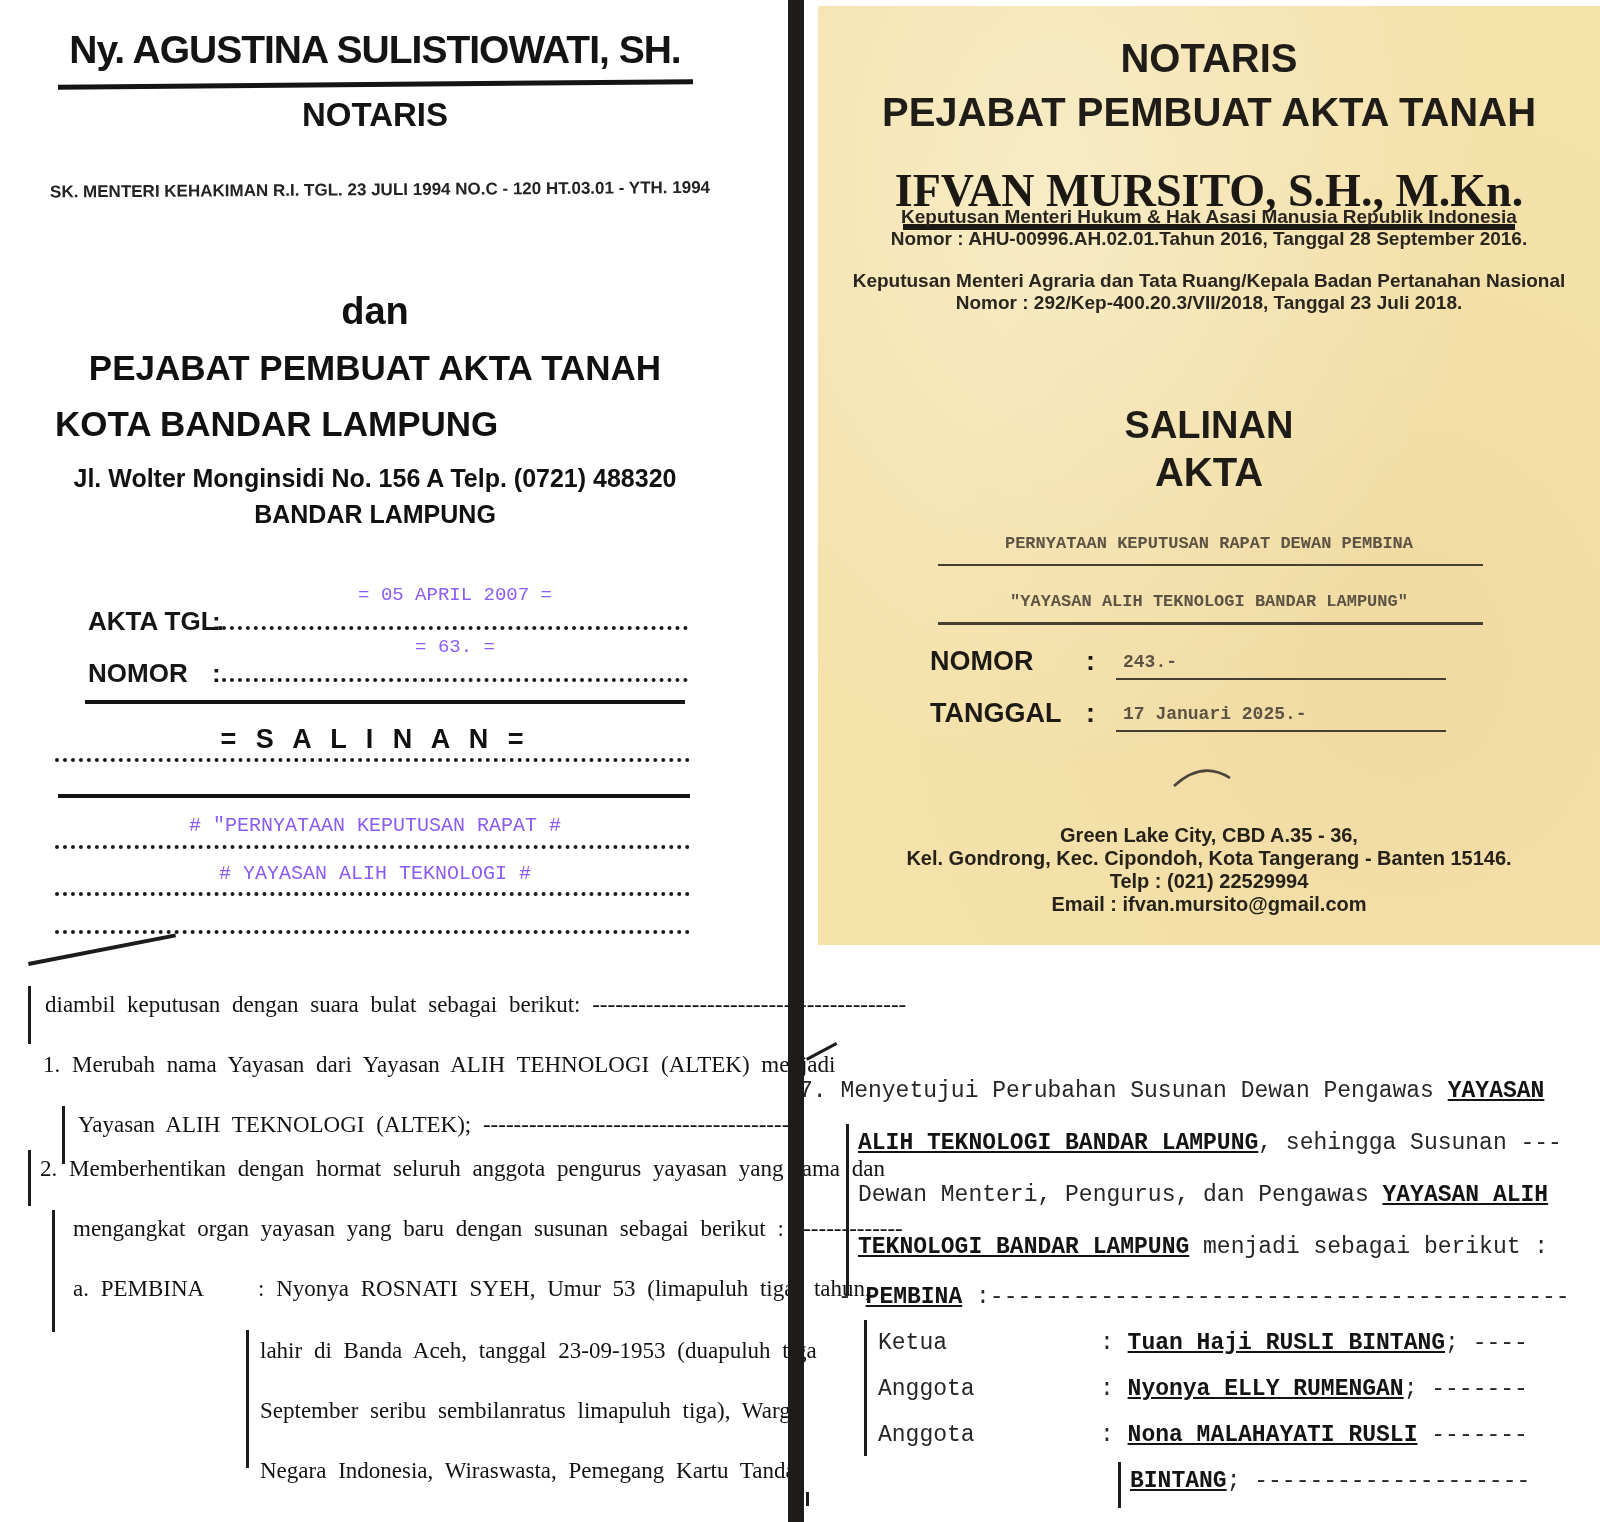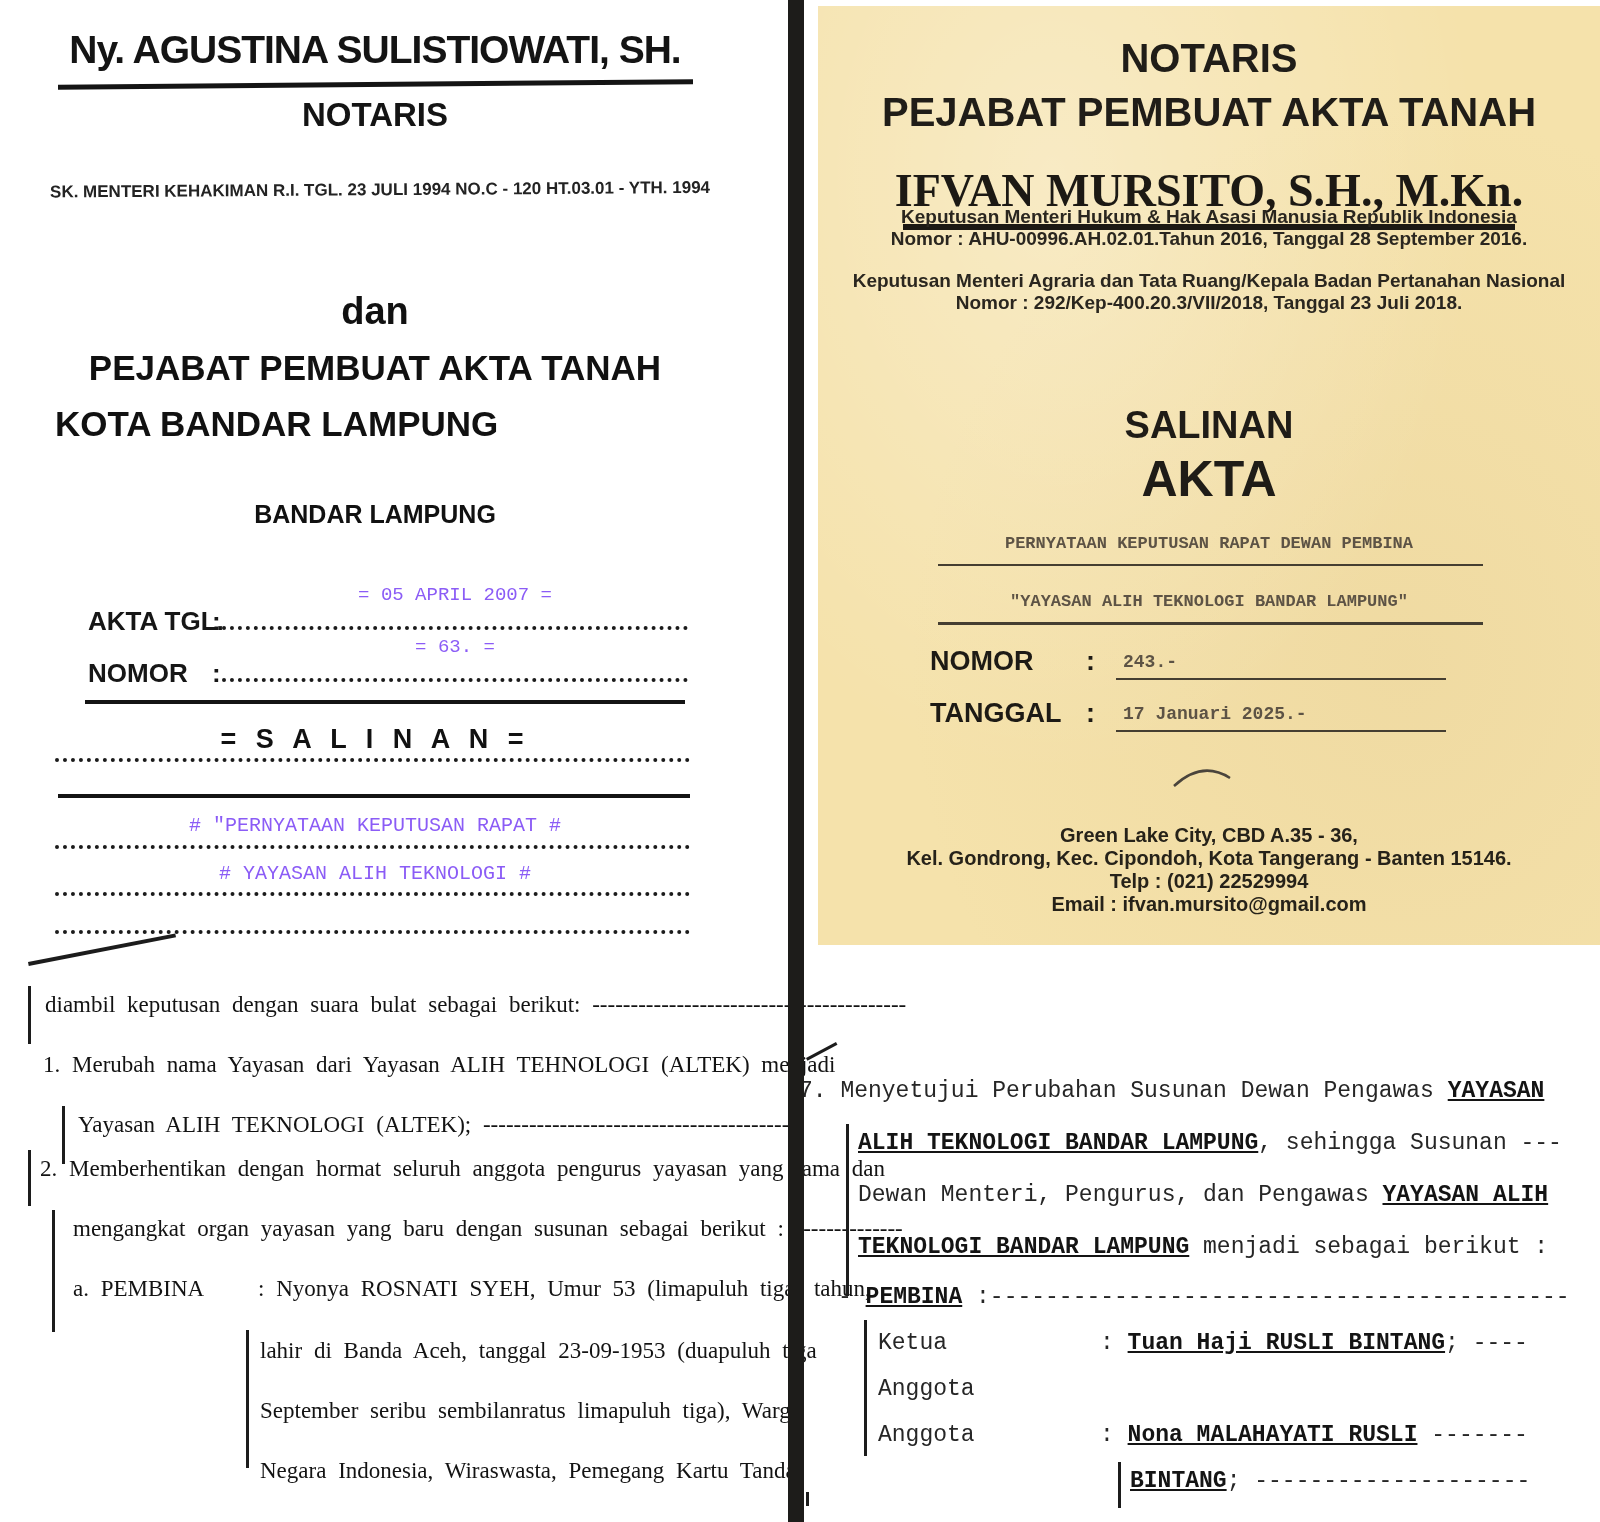--- a/index.html
+++ b/index.html
@@ -29,21 +29,21 @@
   #page-tr{left:818px;top:6px;width:782px;height:939px;background:#f5e2ab;
            background-image:radial-gradient(ellipse at 30% 18%,rgba(255,255,255,.30),rgba(255,255,255,0) 55%),
                             radial-gradient(ellipse at 75% 70%,rgba(214,183,120,.18),rgba(214,183,120,0) 60%);
            z-index:1;}
   .tr-title1{left:0;top:30px;width:782px;font-size:40px;font-weight:bold;text-align:center;color:#201d18;}
   .tr-title2{left:0;top:84px;width:782px;font-size:40px;font-weight:bold;text-align:center;color:#201d18;letter-spacing:0px;}
   .tr-name{left:0;top:158px;width:782px;font-family:"Liberation Serif",serif;font-size:46px;font-weight:bold;text-align:center;color:#1c1914;}
   .tr-name-rule{left:85px;top:218px;width:612px;height:6px;background:#1c1914;}
   .tr-sk{width:782px;font-size:19px;font-weight:bold;text-align:center;color:#2a261f;}
   .tr-salinan{left:0;top:398px;width:782px;font-size:38px;font-weight:bold;text-align:center;color:#1f1c17;}
-  .tr-akta{left:0;top:444px;width:782px;font-size:50px;font-weight:bold;text-align:center;color:#1f1c17;}
+  .tr-akta{left:0;top:444px;width:782px;font-size:40px;font-weight:bold;text-align:center;color:#1f1c17;}
   .typed-r{font-family:"Liberation Mono","DejaVu Sans Mono",monospace;color:#5d5345;font-weight:bold;}
   .tr-underline{height:0;border-bottom:3px solid #453e31;}
   .tr-fldlabel{font-size:27px;font-weight:bold;color:#1d1a15;}
   .tr-addr{width:782px;font-size:20px;font-weight:bold;text-align:center;color:#262219;}
   
   .bl-line{font-family:"Liberation Serif",serif;font-size:23px;color:#131313;word-spacing:6px;white-space:nowrap;}
   .mark{background:#1c1c1c;}
   
   .br-line{font-family:"Liberation Mono","DejaVu Sans Mono",monospace;font-size:23px;color:#262626;white-space:nowrap;z-index:1;}
   .br-line .b{color:#141414;}
@@ -55,20 +55,21 @@
 
   <div id="divider" class="abs"></div>
 
   <div class="abs tl-name">Ny. AGUSTINA SULISTIOWATI, SH.</div>
   <div class="abs tl-name-rule"></div>
   <div class="abs tl-role">NOTARIS</div>
   <div class="abs tl-sk">SK. MENTERI KEHAKIMAN R.I. TGL. 23 JULI 1994 NO.C - 120 HT.03.01 - YTH. 1994</div>
   <div class="abs tl-dan">dan</div>
   <div class="abs tl-ppat">PEJABAT PEMBUAT AKTA TANAH</div>
   <div class="abs tl-city">KOTA BANDAR LAMPUNG</div>
+  <div class="abs tl-street">Jl. Wolter Monginsidi No. 156 A Telp. (0721) 488320</div>
   <div class="abs tl-city2">BANDAR LAMPUNG</div>
 
   <div class="abs typed-l center" style="left:225px;top:584px;width:460px;font-size:19px;">= 05 APRIL 2007 =</div>
   <div class="abs fld-label" style="left:88px;top:606px;">AKTA TGL.</div>
   <div class="abs fld-colon" style="left:212px;top:606px;">:</div>
   <div class="abs dotline" style="left:222px;top:626px;width:466px;"></div>
 
   <div class="abs typed-l center" style="left:225px;top:636px;width:460px;font-size:19px;">= 63. =</div>
   <div class="abs fld-label" style="left:88px;top:658px;">NOMOR</div>
   <div class="abs fld-colon" style="left:212px;top:658px;">:</div>
@@ -143,19 +144,20 @@
   <div class="abs br-line" style="left:799px;top:1078px;"><span>7. Menyetujui Perubahan Susunan Dewan Pengawas </span><b class="b">YAYASAN</b></div>
   <div class="abs mark" style="left:846px;top:1124px;width:3px;height:172px;"></div>
   <div class="abs br-line" style="left:858px;top:1130px;"><b class="b">ALIH TEKNOLOGI BANDAR LAMPUNG</b><span>, sehingga Susunan ---</span></div>
   <div class="abs br-line" style="left:858px;top:1182px;"><span>Dewan Menteri, Pengurus, dan Pengawas </span><b class="b">YAYASAN ALIH</b></div>
   <div class="abs br-line" style="left:858px;top:1234px;"><b class="b">TEKNOLOGI BANDAR LAMPUNG</b><span> menjadi sebagai berikut :</span></div>
   <div class="abs br-line" style="left:838px;top:1284px;"><span>- </span><b class="b">PEMBINA</b><span> :------------------------------------------</span></div>
   <div class="abs mark" style="left:864px;top:1320px;width:3px;height:136px;"></div>
   <div class="abs br-line" style="left:878px;top:1330px;">Ketua</div>
   <div class="abs br-line" style="left:1100px;top:1330px;"><span>: </span><b class="b">Tuan Haji RUSLI BINTANG</b><span>; ----</span></div>
   <div class="abs br-line" style="left:878px;top:1376px;">Anggota</div>
+  <div class="abs br-line" style="left:1100px;top:1376px;"><span>: </span><b class="b">Nyonya ELLY RUMENGAN</b><span>; -------</span></div>
   <div class="abs br-line" style="left:878px;top:1422px;">Anggota</div>
   <div class="abs br-line" style="left:1100px;top:1422px;"><span>: </span><b class="b">Nona MALAHAYATI RUSLI</b><span> -------</span></div>
   <div class="abs mark" style="left:1118px;top:1462px;width:3px;height:46px;"></div>
   <div class="abs br-line" style="left:1130px;top:1468px;"><b class="b">BINTANG</b><span>; --------------------</span></div>
   <div class="abs mark" style="left:806px;top:1492px;width:3px;height:14px;"></div>
 
 </div>
 
 </body></html>

